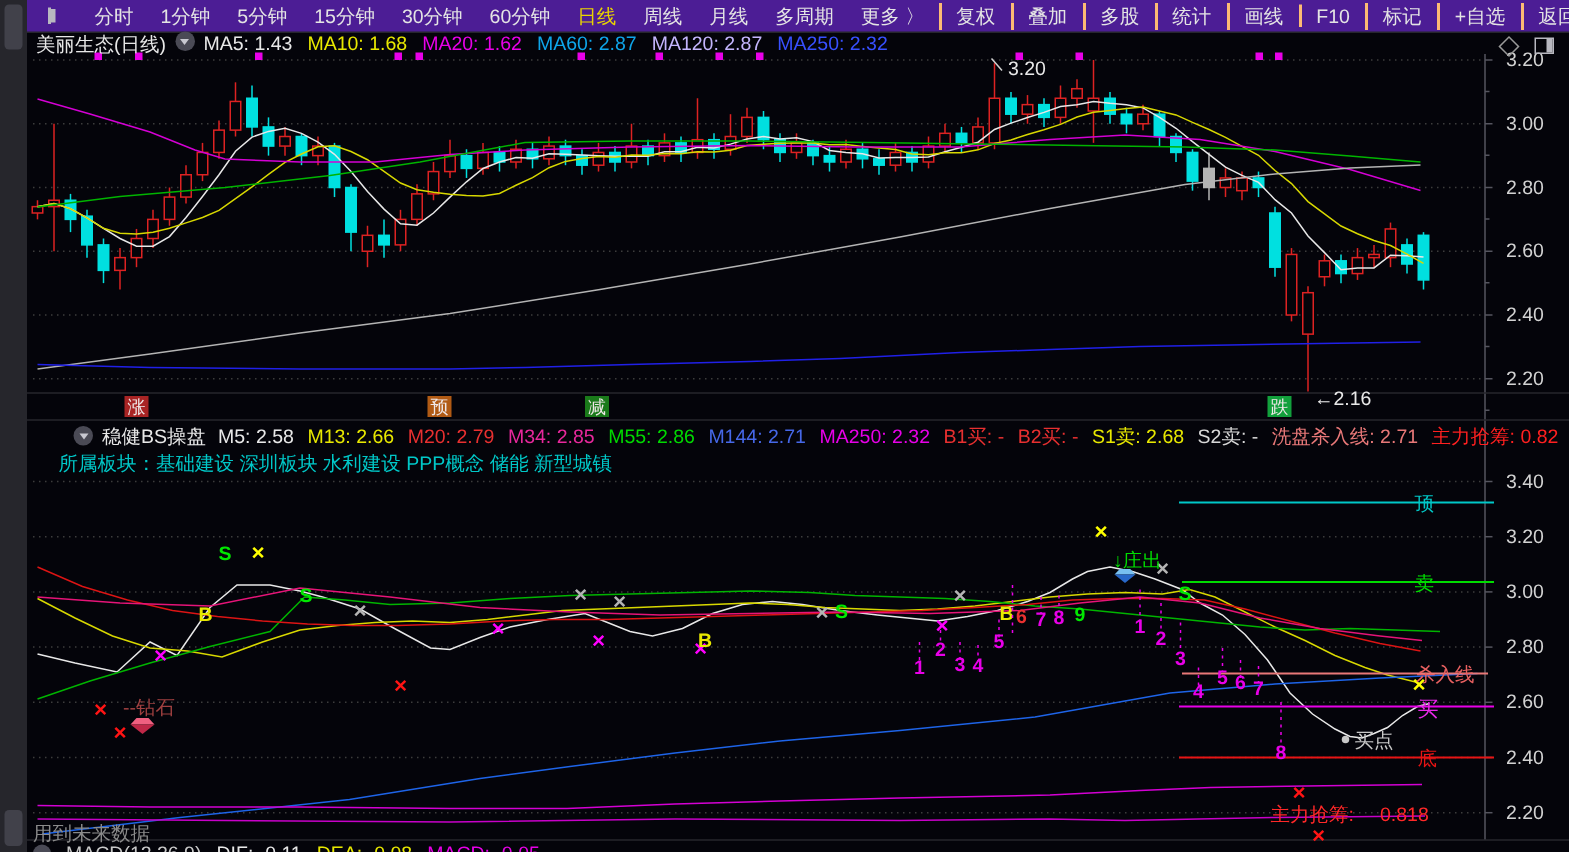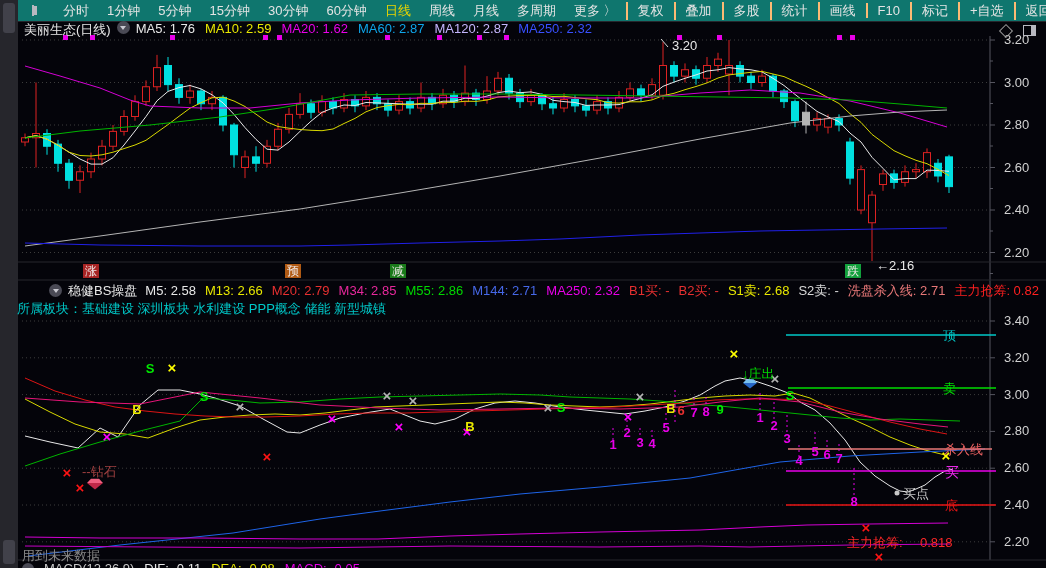--- a/index.html
+++ b/index.html
@@ -1,21 +1,21 @@
 <!DOCTYPE html>
 <html><head>
 <meta charset="utf-8">
 <style>
   html,body{margin:0;padding:0;background:#000;}
   #app{position:relative;width:1046px;height:568px;background:#04040a;overflow:hidden;
        font-family:"Liberation Sans","DejaVu Sans",sans-serif;font-size:13px;color:#ddd;}
   #chart-layer{position:absolute;left:0;top:0;z-index:1;pointer-events:none;}
   .side-strip{position:absolute;left:0;top:0;width:18px;height:568px;background:#26262c;z-index:3;}
   .side-strip .seg{position:absolute;left:3px;width:12px;border-radius:3px;background:#41414a;}
-  .topbar{position:absolute;left:18px;top:0;width:1028px;height:21px;background:#0f766e;
+  .topbar{position:absolute;left:18px;top:0;width:1028px;height:21px;background:#4c1d95;
           border-bottom:1px solid #26262c;display:flex;align-items:center;z-index:4;}
   .win-icon{width:11px;height:9px;border:1px solid #b8b8c0;margin:0 8px 0 14px;position:relative;}
   .win-icon::after{content:"";position:absolute;left:0;top:0;width:4px;height:9px;background:#b8b8c0;}
   .tb-sep{width:1px;height:14px;background:#2c2c34;margin:0 6px;}
   .tabs{display:flex;align-items:center;}
   .tabs span{padding:0 9px;color:#e4e4e4;cursor:default;white-space:nowrap;}
   .tabs span.active{color:#e8d400;}
   .right-btns{margin-left:auto;display:flex;align-items:center;}
   .right-btns span{padding:0 10px;border-left:2px solid #fdba74;color:#e4e4e4;white-space:nowrap;}
   .row2{position:absolute;left:18px;top:21px;width:1028px;height:19px;display:flex;z-index:4;}
@@ -26,21 +26,21 @@
   .ma-fields span{margin-right:10px;white-space:nowrap;}
   .diamond-icon{width:8px;height:8px;border:1px solid #999;transform:rotate(45deg);display:inline-block;margin-right:12px;}
   .panel-icon{width:11px;height:9px;border:1px solid #b8b8c0;position:relative;display:inline-block;margin-right:10px;}
   .panel-icon::after{content:"";position:absolute;right:0;top:0;width:4px;height:9px;background:#b8b8c0;}
   .row2 .icons{margin-left:auto;display:flex;align-items:center;}
   .badge-row{position:absolute;left:18px;top:262px;width:1028px;height:19px;z-index:4;}
   .badge{position:absolute;top:2px;height:14px;line-height:14px;padding:0 2px;font-size:12px;color:#f0e8e8;}
   .bs-row{position:absolute;left:18px;top:281px;width:1028px;height:19px;display:flex;align-items:center;z-index:4;margin-left:27px;}
   .bs-row .name{color:#e8e8e8;margin-right:8px;}
   .bs-fields span{margin-right:9px;white-space:nowrap;}
-  .sector-row{position:absolute;left:11px;top:300px;height:18px;display:flex;align-items:center;z-index:4;}
+  .sector-row{position:absolute;left:33px;top:300px;height:18px;display:flex;align-items:center;z-index:4;}
   .sector-row span{color:#00c8c8;margin-left:6px;}
   .future-note{position:absolute;left:22px;top:547px;color:#8a8a8a;font-size:13px;z-index:4;}
   .macd-row{position:absolute;left:18px;top:561px;width:1028px;height:7px;overflow:hidden;z-index:4;}
   .macd-inner{display:flex;align-items:flex-start;height:16px;}
   .macd-circle{width:12px;height:12px;border-radius:50%;background:#4a4a55;margin:2px 6px 0 4px;flex:0 0 auto;}
   .macd-inner span{margin-right:10px;white-space:nowrap;}
 </style>
 </head>
 <body>
 
@@ -446,21 +446,21 @@
         <span>F10</span>
         <span>标记</span>
         <span>+自选</span>
         <span>返回</span>
       </div>
   </div>
 
   <div class="row2">
     <span class="title">美丽生态(日线)</span>
     <span class="chev-circle"></span>
-    <div class="ma-fields" id="ma-fields"><span style="color: rgb(232, 232, 232);">MA5: 1.76</span><span style="color: rgb(232, 232, 0);">MA10: 2.59</span><span style="color: rgb(232, 0, 232);">MA20: 1.62</span><span style="color: #0ea5e9;">MA60: 2.87</span><span style="color: #c4b5fd;">MA120: 2.87</span><span style="color: rgb(56, 80, 255);">MA250: 2.32</span></div>
+    <div class="ma-fields" id="ma-fields"><span style="color: rgb(232, 232, 232);">MA5: 1.43</span><span style="color: rgb(232, 232, 0);">MA10: 1.68</span><span style="color: rgb(232, 0, 232);">MA20: 1.62</span><span style="color: #0ea5e9;">MA60: 2.87</span><span style="color: #c4b5fd;">MA120: 2.87</span><span style="color: rgb(56, 80, 255);">MA250: 2.32</span></div>
     <div class="icons">
       <span class="diamond-icon"></span>
       <span class="panel-icon"></span>
     </div>
   </div>
 
   <div class="badge-row" id="badges">
       <span class="badge" style="left: 65px; background: rgb(168, 36, 36);">涨</span>
       <span class="badge" style="left: 267px; background: rgb(176, 90, 20);">预</span>
       <span class="badge" style="left: 372px; background: rgb(26, 122, 26);">减</span>

